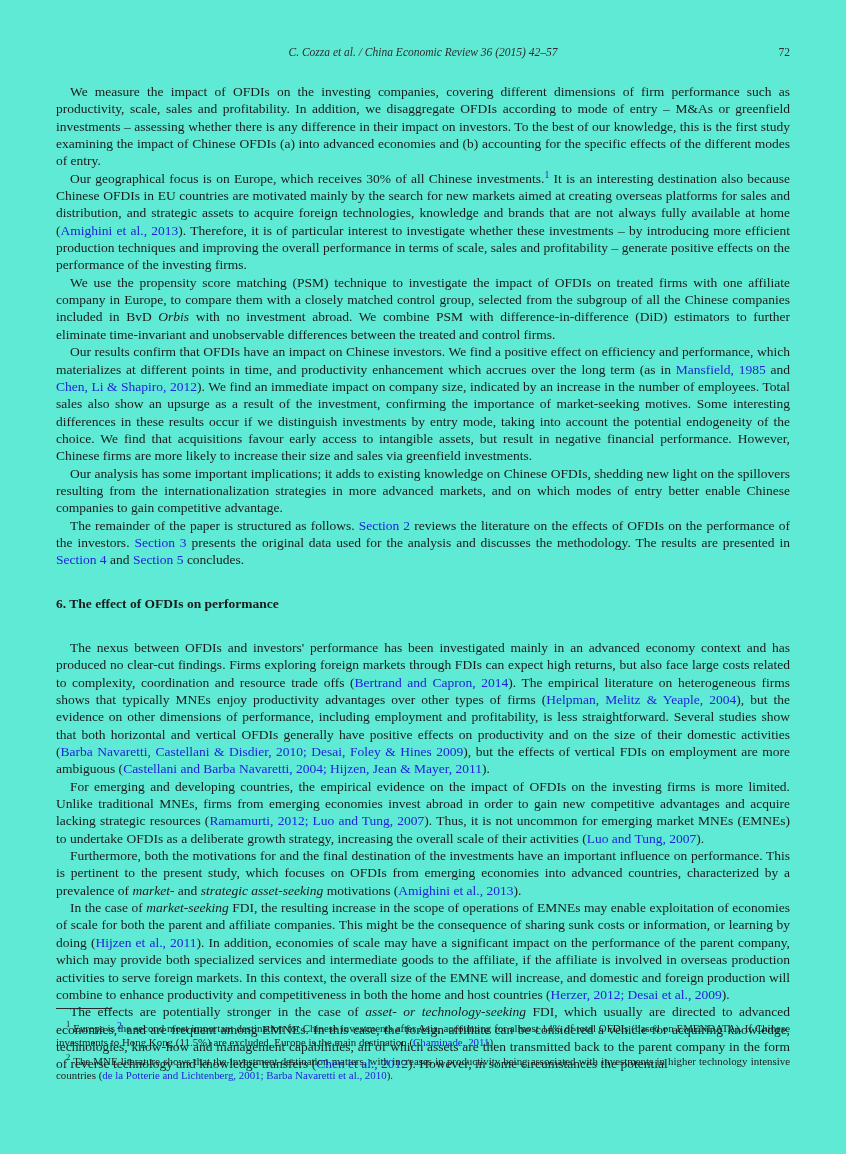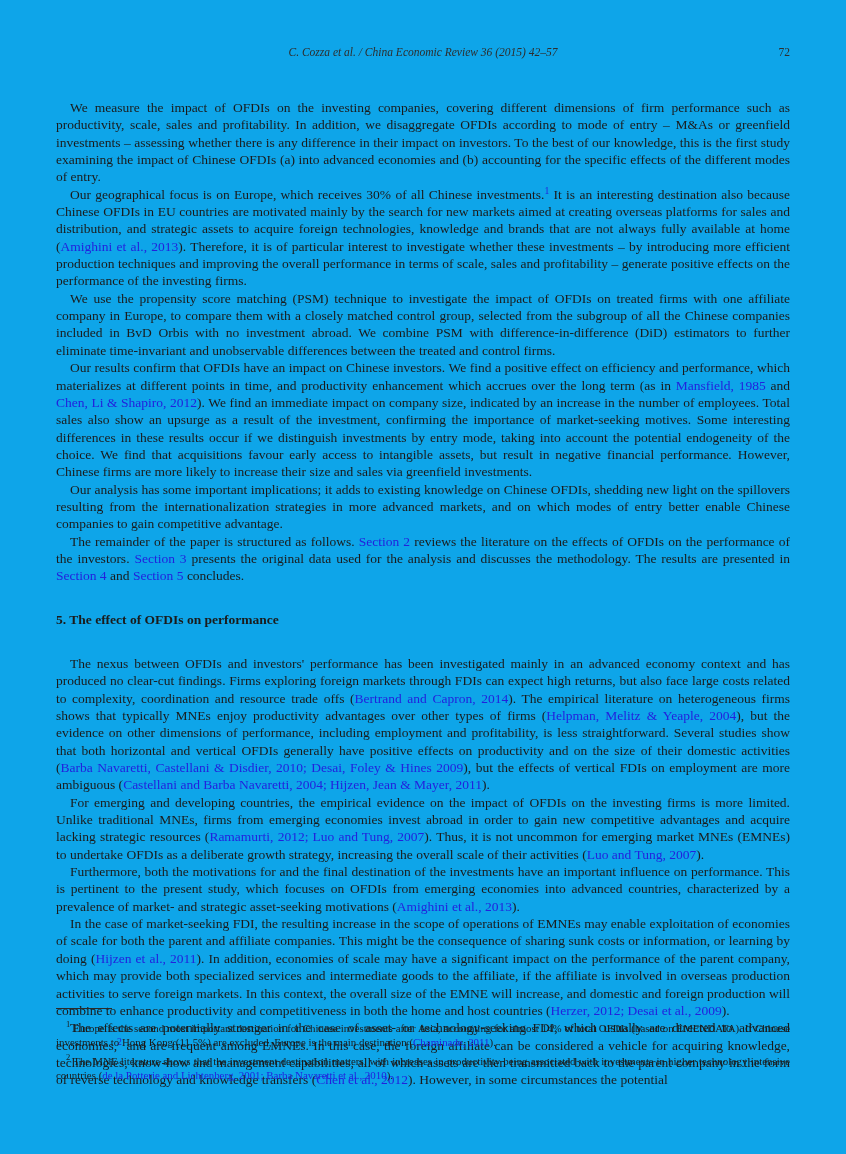--- a/index.html
+++ b/index.html
@@ -4,21 +4,21 @@
 <style>
   html, body {
     margin: 0;
     padding: 0;
     background: #ffffff;
   }
   .page {
     position: relative;
     width: 846px;
     height: 1154px;
-    background: #0ea5e9;
+    background: #5eead4;
     font-family: "Liberation Serif", serif;
     color: #1b1b1b;
     overflow: hidden;
   }
   .running-head {
     position: absolute;
     top: 46px;
     left: 56px;
     width: 734px;
     font-size: 11.5px;
@@ -36,39 +36,39 @@
     font-style: normal;
   }
   .body-text {
     position: absolute;
     top: 83px;
     left: 56px;
     width: 734px;
     font-size: 13.5px;
     line-height: 17.35px;
     text-align: justify;
-    margin-top: 16px;
   }
   .body-text p {
     margin: 0;
     text-indent: 14px;
   }
   .section-heading {
     font-size: 13.5px;
     font-weight: bold;
     text-align: left;
     text-indent: 0;
     margin: 26px 0 27px 0;
   }
   .ref-link {
     text-decoration: none;
     cursor: pointer;
     font-family: Liberation Serif, serif;
   }
   .it {
+    font-style: italic;
   }
   .supref {
     font-size: 0.72em;
     position: relative;
     top: -0.45em;
     line-height: 0;
     text-decoration: none;
     cursor: pointer;
   }
   .footnotes {
@@ -103,21 +103,21 @@
     <span class="page-number">72</span>
   </header>
 
   <main class="body-text" id="article-body">
       <p><span>We measure the impact of OFDIs on the investing companies, covering different dimensions of firm performance such as productivity, scale, sales and profitability. In addition, we disaggregate OFDIs according to mode of entry – M&amp;As or greenfield investments – assessing whether there is any difference in their impact on investors. To the best of our knowledge, this is the first study examining the impact of Chinese OFDIs (a) into advanced economies and (b) accounting for the specific effects of the different modes of entry.</span></p>
       <p><span>Our geographical focus is on Europe, which receives 30% of all Chinese investments.</span><a class="supref" style="color: rgb(34, 34, 221);">1</a><span> It is an interesting destination also because Chinese OFDIs in EU countries are motivated mainly by the search for new markets aimed at creating overseas platforms for sales and distribution, and strategic assets to acquire foreign technologies, knowledge and brands that are not always fully available at home (</span><a class="ref-link" style="color: rgb(34, 34, 221);">Amighini et al., 2013</a><span>). Therefore, it is of particular interest to investigate whether these investments – by introducing more efficient production techniques and improving the overall performance in terms of scale, sales and profitability – generate positive effects on the performance of the investing firms.</span></p>
       <p><span>We use the propensity score matching (PSM) technique to investigate the impact of OFDIs on treated firms with one affiliate company in Europe, to compare them with a closely matched control group, selected from the subgroup of all the Chinese companies included in BvD </span><span class="it">Orbis</span><span> with no investment abroad. We combine PSM with difference-in-difference (DiD) estimators to further eliminate time-invariant and unobservable differences between the treated and control firms.</span></p>
       <p><span>Our results confirm that OFDIs have an impact on Chinese investors. We find a positive effect on efficiency and performance, which materializes at different points in time, and productivity enhancement which accrues over the long term (as in </span><a class="ref-link" style="color: rgb(34, 34, 221);">Mansfield, 1985</a><span> and </span><a class="ref-link" style="color: rgb(34, 34, 221);">Chen, Li &amp; Shapiro, 2012</a><span>). We find an immediate impact on company size, indicated by an increase in the number of employees. Total sales also show an upsurge as a result of the investment, confirming the importance of market-seeking motives. Some interesting differences in these results occur if we distinguish investments by entry mode, taking into account the potential endogeneity of the choice. We find that acquisitions favour early access to intangible assets, but result in negative financial performance. However, Chinese firms are more likely to increase their size and sales via greenfield investments.</span></p>
       <p><span>Our analysis has some important implications; it adds to existing knowledge on Chinese OFDIs, shedding new light on the spillovers resulting from the internationalization strategies in more advanced markets, and on which modes of entry better enable Chinese companies to gain competitive advantage.</span></p>
       <p><span>The remainder of the paper is structured as follows. </span><a class="ref-link" style="color: rgb(34, 34, 221);">Section 2</a><span> reviews the literature on the effects of OFDIs on the performance of the investors. </span><a class="ref-link" style="color: rgb(34, 34, 221);">Section 3</a><span> presents the original data used for the analysis and discusses the methodology. The results are presented in </span><a class="ref-link" style="color: rgb(34, 34, 221);">Section 4</a><span> and </span><a class="ref-link" style="color: rgb(34, 34, 221);">Section 5</a><span> concludes.</span></p>
-      <h2 class="section-heading">5. The effect of OFDIs on performance</h2>
+      <h2 class="section-heading">6. The effect of OFDIs on performance</h2>
       <p><span>The nexus between OFDIs and investors' performance has been investigated mainly in an advanced economy context and has produced no clear-cut findings. Firms exploring foreign markets through FDIs can expect high returns, but also face large costs related to complexity, coordination and resource trade offs (</span><a class="ref-link" style="color: rgb(34, 34, 221);">Bertrand and Capron, 2014</a><span>). The empirical literature on heterogeneous firms shows that typically MNEs enjoy productivity advantages over other types of firms (</span><a class="ref-link" style="color: rgb(34, 34, 221);">Helpman, Melitz &amp; Yeaple, 2004</a><span>), but the evidence on other dimensions of performance, including employment and profitability, is less straightforward. Several studies show that both horizontal and vertical OFDIs generally have positive effects on productivity and on the size of their domestic activities (</span><a class="ref-link" style="color: rgb(34, 34, 221);">Barba Navaretti, Castellani &amp; Disdier, 2010; Desai, Foley &amp; Hines 2009</a><span>), but the effects of vertical FDIs on employment are more ambiguous (</span><a class="ref-link" style="color: rgb(34, 34, 221);">Castellani and Barba Navaretti, 2004; Hijzen, Jean &amp; Mayer, 2011</a><span>).</span></p>
       <p><span>For emerging and developing countries, the empirical evidence on the impact of OFDIs on the investing firms is more limited. Unlike traditional MNEs, firms from emerging economies invest abroad in order to gain new competitive advantages and acquire lacking strategic resources (</span><a class="ref-link" style="color: rgb(34, 34, 221);">Ramamurti, 2012; Luo and Tung, 2007</a><span>). Thus, it is not uncommon for emerging market MNEs (EMNEs) to undertake OFDIs as a deliberate growth strategy, increasing the overall scale of their activities (</span><a class="ref-link" style="color: rgb(34, 34, 221);">Luo and Tung, 2007</a><span>).</span></p>
       <p><span>Furthermore, both the motivations for and the final destination of the investments have an important influence on performance. This is pertinent to the present study, which focuses on OFDIs from emerging economies into advanced countries, characterized by a prevalence of </span><span class="it">market-</span><span> and </span><span class="it">strategic asset-seeking</span><span> motivations (</span><a class="ref-link" style="color: rgb(34, 34, 221);">Amighini et al., 2013</a><span>).</span></p>
       <p><span>In the case of </span><span class="it">market-seeking</span><span> FDI, the resulting increase in the scope of operations of EMNEs may enable exploitation of economies of scale for both the parent and affiliate companies. This might be the consequence of sharing sunk costs or information, or learning by doing (</span><a class="ref-link" style="color: rgb(34, 34, 221);">Hijzen et al., 2011</a><span>). In addition, economies of scale may have a significant impact on the performance of the parent company, which may provide both specialized services and intermediate goods to the affiliate, if the affiliate is involved in overseas production activities to serve foreign markets. In this context, the overall size of the EMNE will increase, and domestic and foreign production will combine to enhance productivity and competitiveness in both the home and host countries (</span><a class="ref-link" style="color: rgb(34, 34, 221);">Herzer, 2012; Desai et al., 2009</a><span>).</span></p>
       <p><span>The effects are potentially stronger in the case of </span><span class="it">asset- or technology-seeking</span><span> FDI, which usually are directed to advanced economies,</span><a class="supref" style="color: rgb(34, 34, 221);">2</a><span> and are frequent among EMNEs. In this case, the foreign affiliate can be considered a vehicle for acquiring knowledge, technologies, know-how and management capabilities, all of which assets are then transmitted back to the parent company in the form of reverse technology and knowledge transfers (</span><a class="ref-link" style="color: rgb(34, 34, 221);">Chen et al., 2012</a><span>). However, in some circumstances the potential</span></p>
     </main>
 
   <footer class="footnotes">
     <div class="fn-rule"></div>
     <div id="footnote-list">

